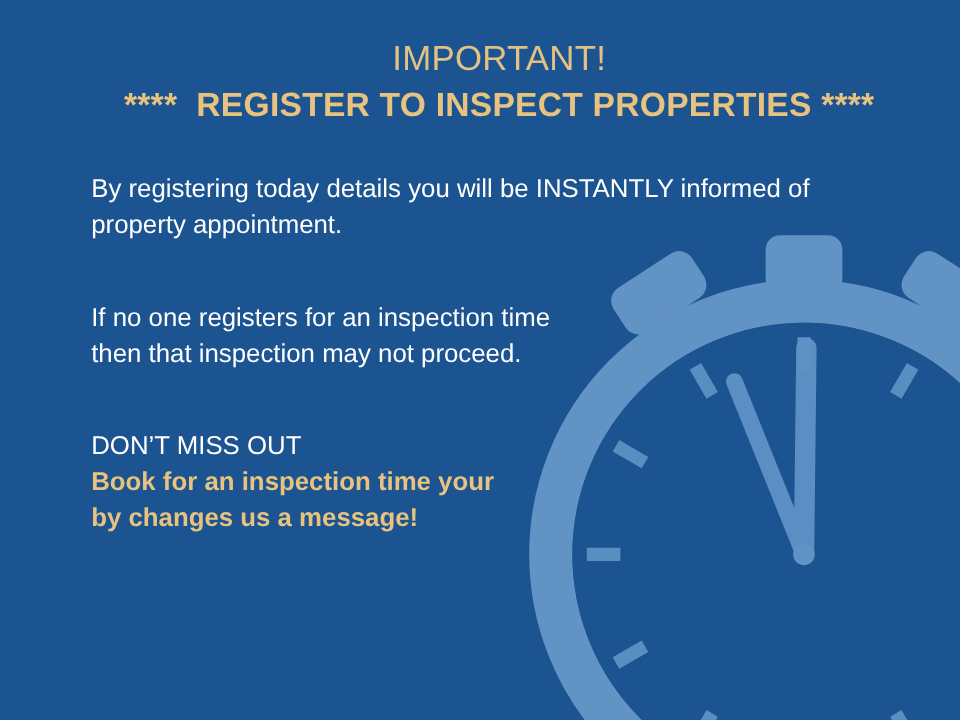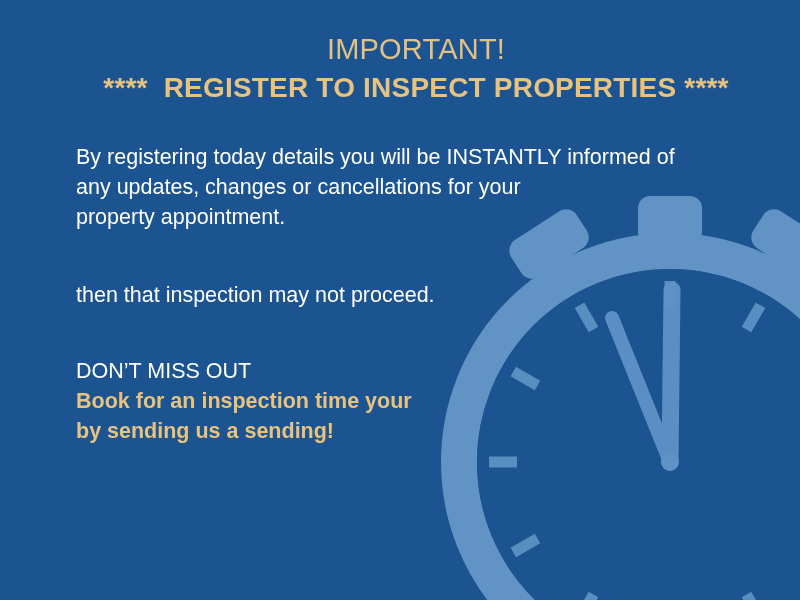--- a/index.html
+++ b/index.html
@@ -159,29 +159,29 @@
 
     <div id="title-block">
       <div class="title-main">IMPORTANT!</div>
       <div class="title-sub">****  REGISTER TO INSPECT PROPERTIES ****</div>
     </div>
 
     <div id="body-block">
 
       <div class="para p1">
         <div>By registering today details  you will be INSTANTLY informed of</div>
-        <div>any updates, changes or cancellations for your</div>
         <div>property appointment.</div>
       </div>
 
       <div class="para p2">
+        <div>If no one registers for an inspection time</div>
         <div>then that inspection may not proceed.</div>
       </div>
 
       <div class="cta-block">
         <div class="cta-plain">DON’T MISS OUT</div>
         <div class="cta-gold">Book for an inspection time your</div>
-        <div class="cta-gold">by sending us a sending!</div>
+        <div class="cta-gold">by changes us a message!</div>
       </div>
 
     </div>
   </div>
 </div>
 
 </body></html>

